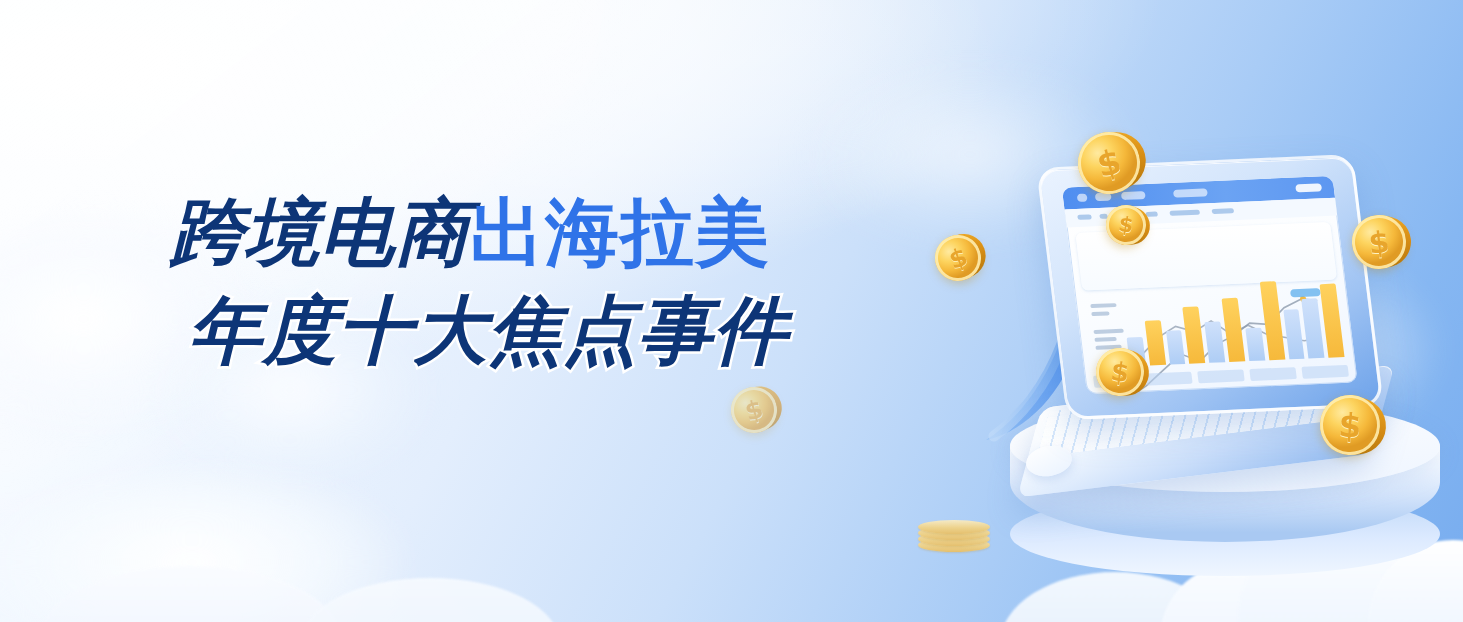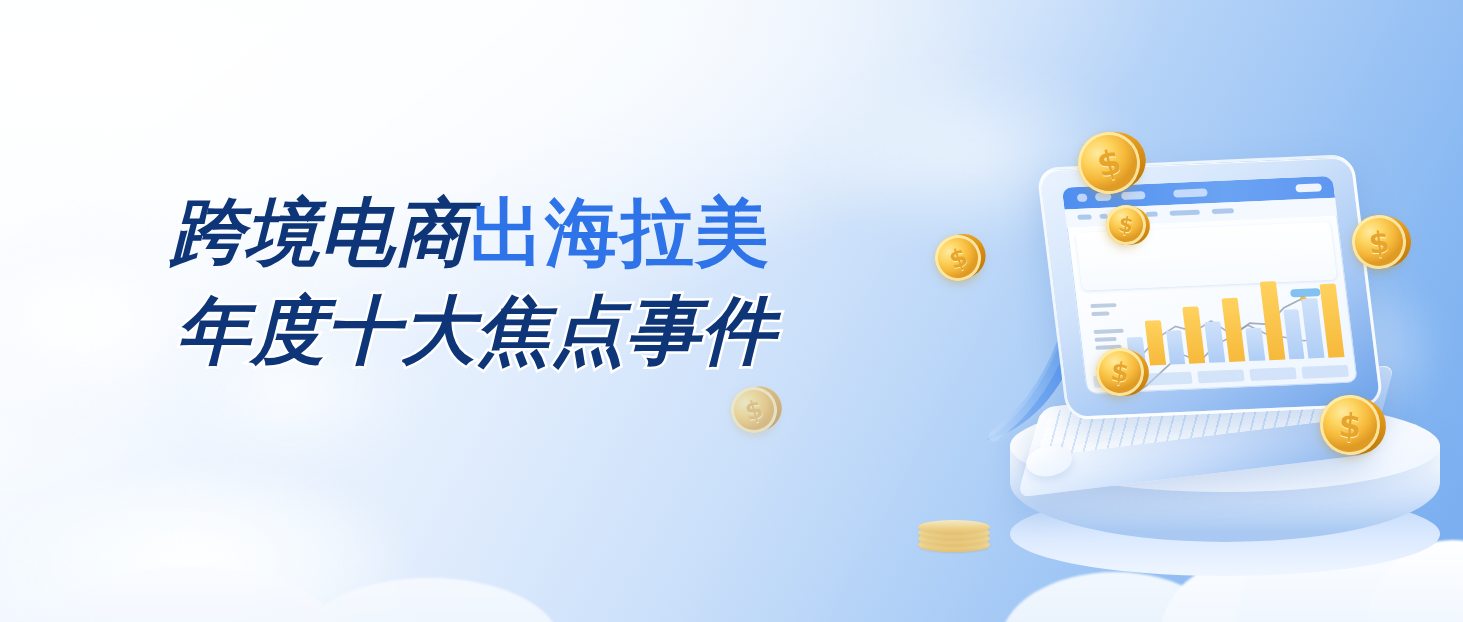--- a/index.html
+++ b/index.html
@@ -66,21 +66,21 @@
     font-size:44px;line-height:48px;letter-spacing:4px;font-weight:400;
     color:rgba(124,160,208,.42);white-space:nowrap;
     transform:scaleX(1.06);transform-origin:left top;
   }
   .head-line{
     font-size:74px;line-height:92px;font-weight:bold;white-space:nowrap;
     font-family:"DejaVu Sans","Liberation Sans",sans-serif;
     letter-spacing:1px;
   }
   .head-line.l1{margin-top:36px;}
-  .head-line.l2{margin-top:6px;margin-left:6px;}
+  .head-line.l2{margin-top:6px;margin-left:18px;}
   .hl-dark{color:#0d3577;font-style:italic;}
   .hl-blue{color:#2f73e8;}
   .head-line.l2 .hl-dark{
     color:#0d3577;
     -webkit-text-stroke:5px #ffffff;
     paint-order:stroke fill;
     text-shadow:0 2px 0 rgba(255,255,255,.9);
   }
 
   

